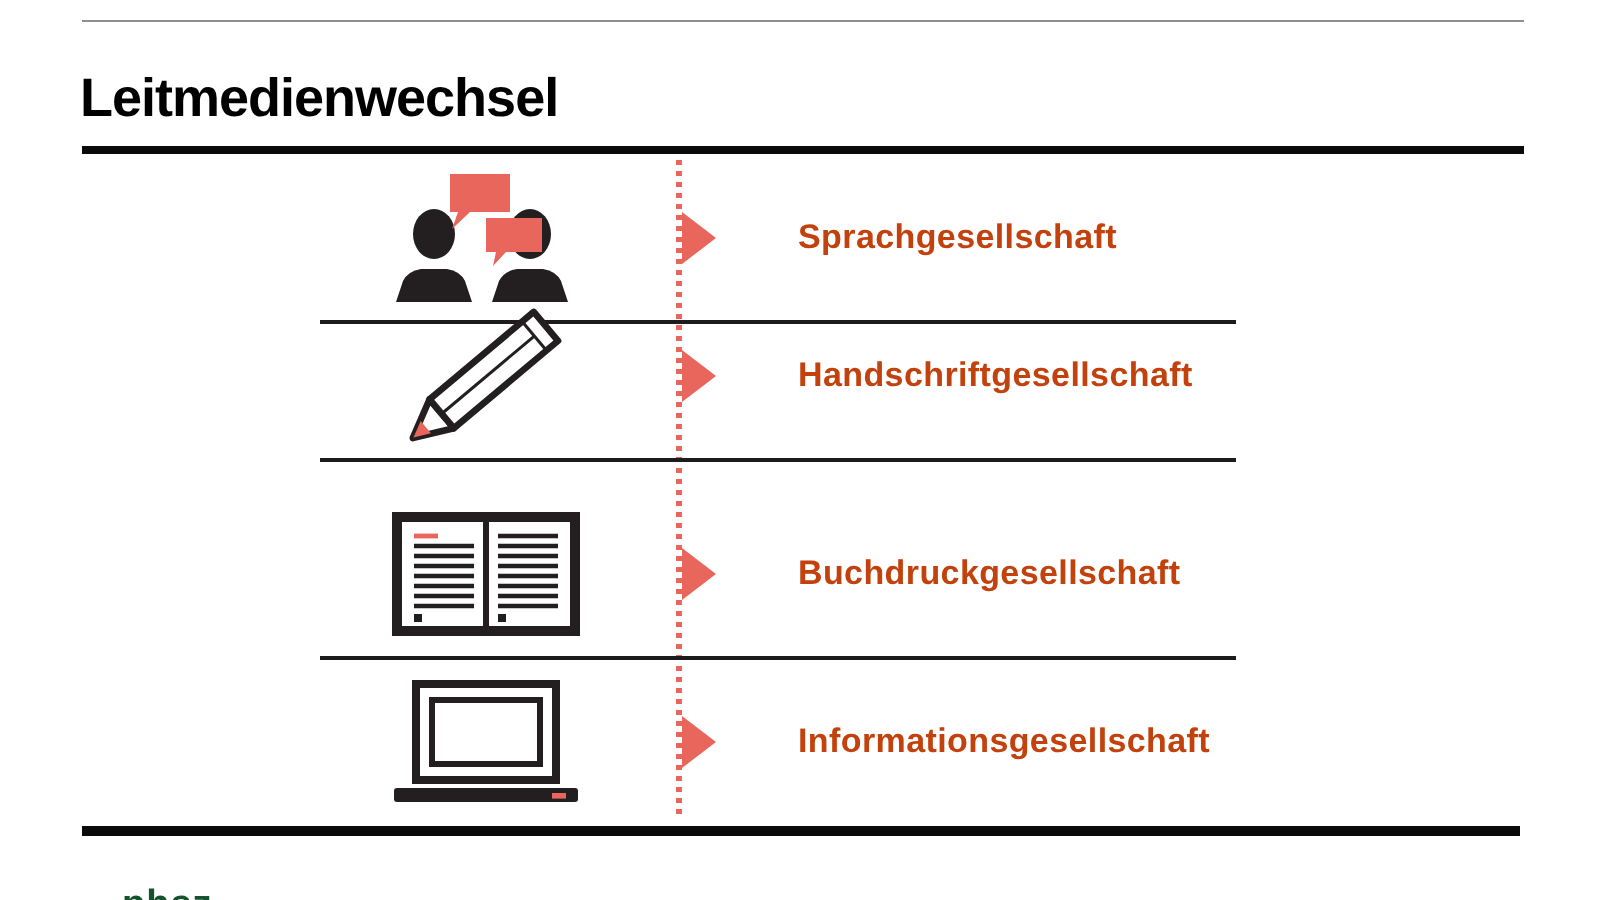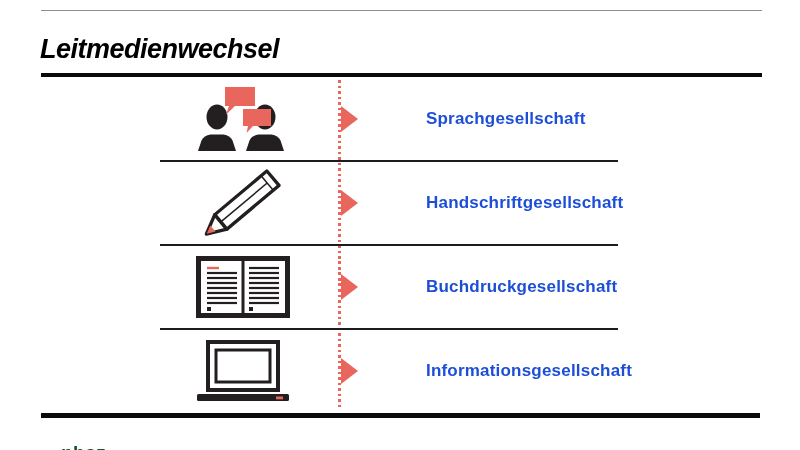--- a/index.html
+++ b/index.html
@@ -3,47 +3,47 @@
 <meta charset="utf-8">
 <style>
   html,body { margin:0; padding:0; background:#ffffff; }
   .slide {
     position:relative; width:800px; height:450px; background:#ffffff;
     font-family:"Liberation Sans", sans-serif; overflow:hidden;
   }
   .topline { position:absolute; left:41px; top:10px; width:721px; height:1px; background:#8f8f8f; }
   .title {
     position:absolute; left:40px; top:16px; font-size:27px; font-weight:bold;
-    color:#000; letter-spacing:-0.5px;font-style:italic;
+    color:#000; letter-spacing:-0.5px;
   }
   .bar-top { position:absolute; left:41px; top:73px; width:721px; height:4px; background:#0a0a0a; }
   .bar-bottom { position:absolute; left:41px; top:413px; width:719px; height:5px; background:#0a0a0a; }
   .footer-logo {
     position:absolute; left:40px; top:442px; font-size:19px; font-weight:bold;
     color:#14532d; letter-spacing:0.5px;margin-left:21px;
   }
   .diagram { position:absolute; left:41px; top:77px; width:721px; height:336px; }
   .dotted-line {
     position:absolute; left:297px; top:3px; width:3px; height:330px;
     background:repeating-linear-gradient(to bottom, #e8665c 0 2.5px, transparent 2.5px 5.5px);
   }
   .row { position:absolute; left:0; width:721px; height:84px; }
-  .row1 { top:0; } .row2 { top:84px;text-align:center; } .row3 { top:168px; } .row4 { top:252px; }
+  .row1 { top:0; } .row2 { top:69px;text-align:center; } .row3 { top:168px; } .row4 { top:252px; }
   .sep { position:absolute; left:119px; bottom:-1px; width:458px; height:2px; background:#1c1c1c; }
   .icon-slot {
     position:absolute; left:112px; top:0; width:180px; height:100%;
     display:flex; align-items:center; justify-content:center;
   }
   .arrow {
     position:absolute; left:300px; top:50%; margin-top:-13px; width:0; height:0;
     border-left:17px solid #e8665c; border-top:13px solid transparent; border-bottom:13px solid transparent;
   }
   .row-label {
     position:absolute; left:358px; top:50%; transform:translateY(-50%);
-    font-size:17px; font-weight:bold; color:#1d4ed8; letter-spacing:0.2px; white-space:nowrap;margin-left:27px;
+    font-size:17px; font-weight:bold; color:#c2410c; letter-spacing:0.2px; white-space:nowrap;
   }
   .ic { display:block; }
 </style>
 </head>
 <body>
 
 <div class="slide">
 
   <div class="topline"></div>
   <h1 class="title">Leitmedienwechsel</h1>

